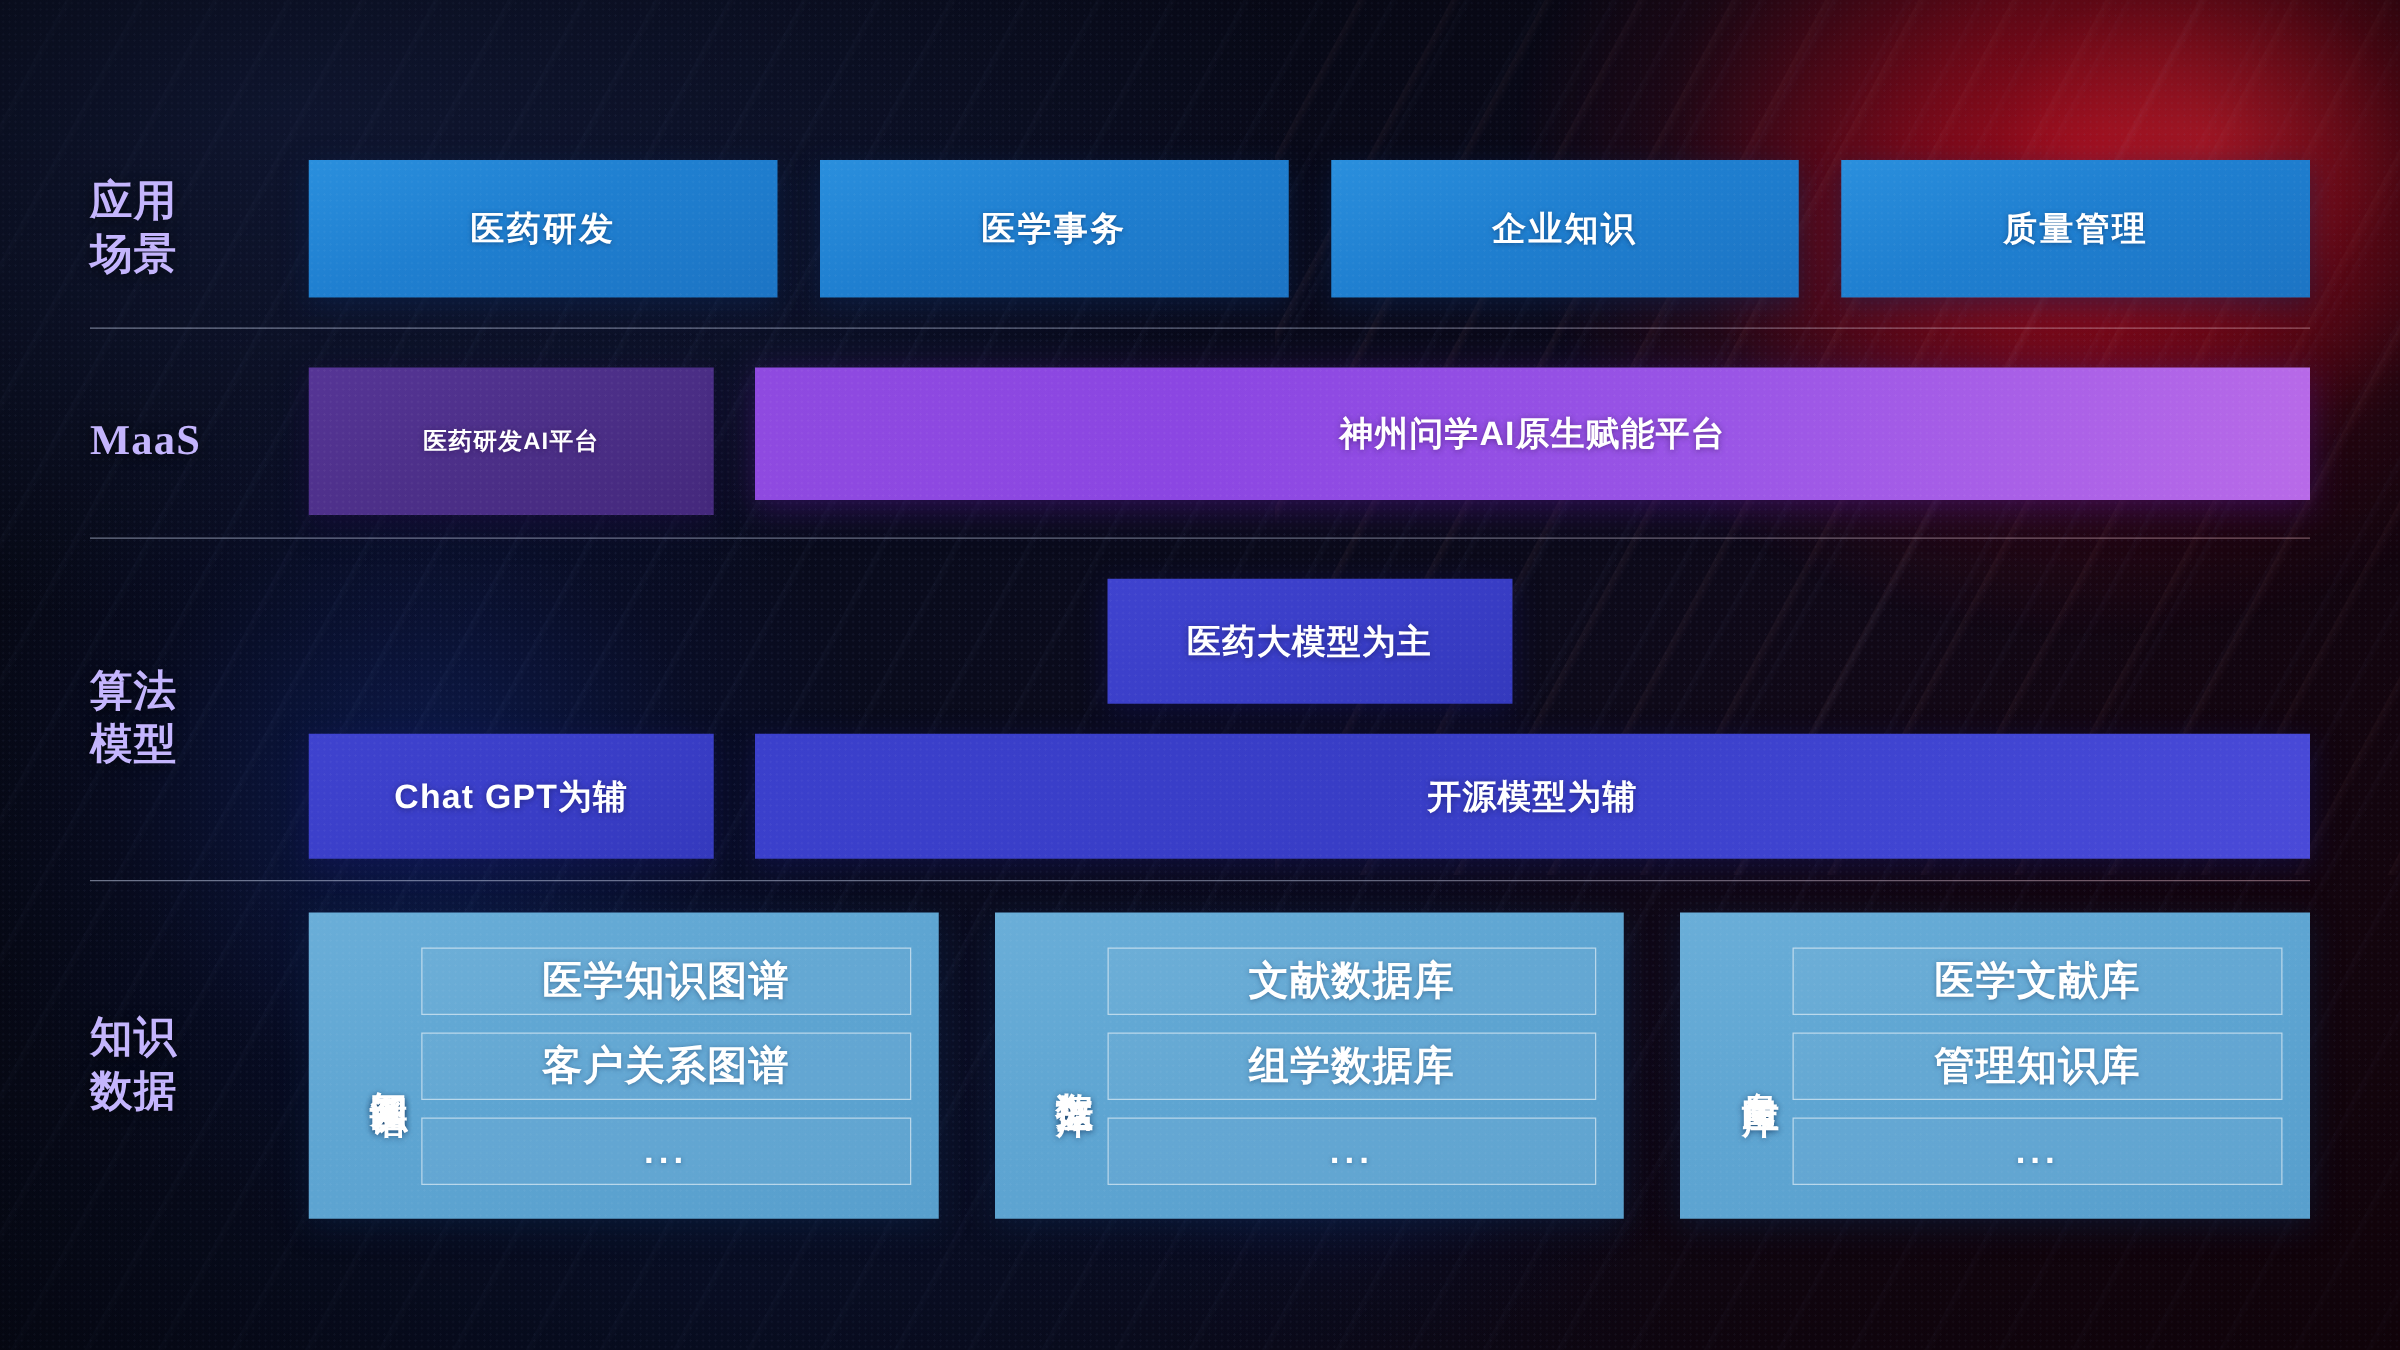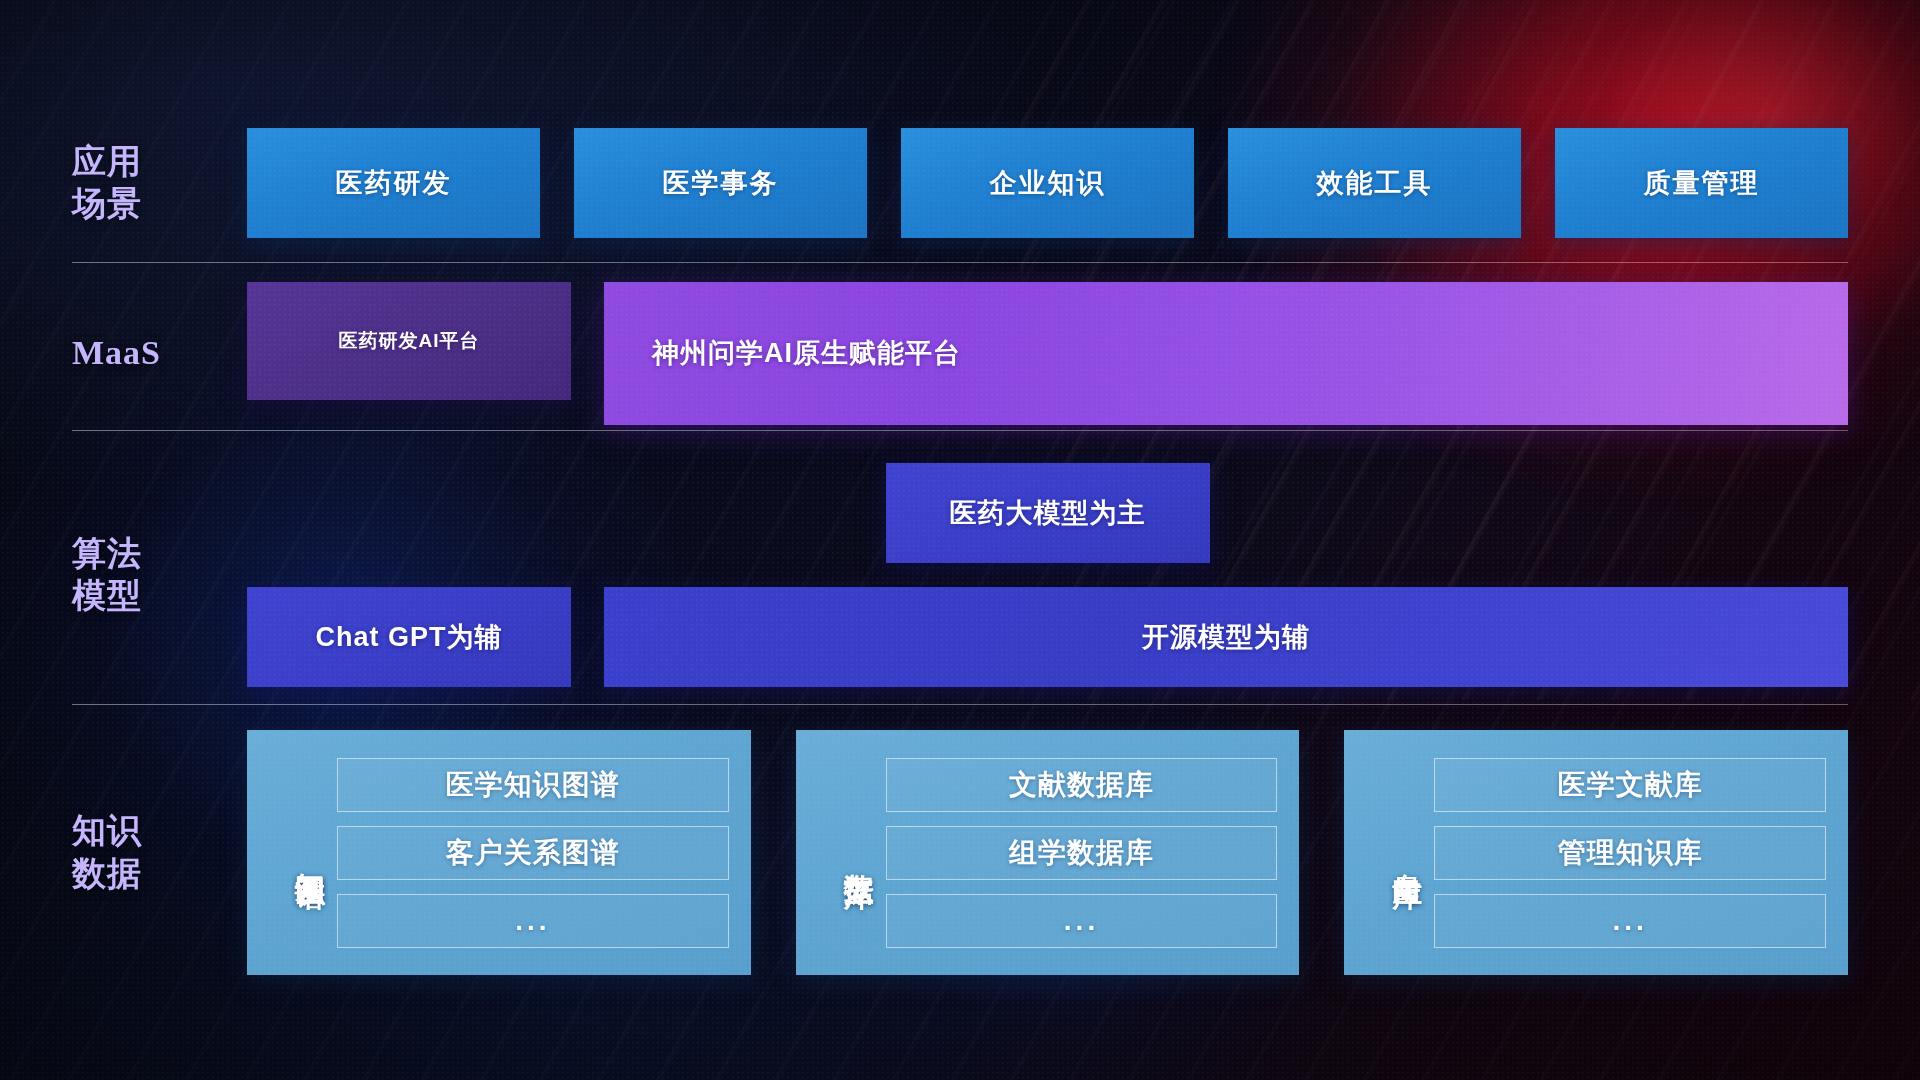--- a/index.html
+++ b/index.html
@@ -197,29 +197,29 @@
     color: #fff;
     font-size: 19px;
     font-weight: bold;
     letter-spacing: 1px;
     display: flex; align-items: center; justify-content: center;
     box-shadow: 0 6px 22px rgba(30,10,70,0.5);
     position: relative; overflow: hidden;
   }
   .maas-right {
     flex: 1 1 auto;
-    height: 143px;
+    height: 106px;
     background: linear-gradient(100deg, #8f4ae0 0%, #8b46e2 28%, #9a55e6 62%, #b86ae8 100%);
     color: #fff;
     font-size: 27px;
     font-weight: bold;
     letter-spacing: 1px;
-    display: flex; align-items: center; justify-content: flex-start;
+    display: flex; align-items: center; justify-content: center;
     box-shadow: 0 6px 26px rgba(80,20,140,0.5);
-    position: relative; overflow: hidden; padding-left: 48px;
+    position: relative; overflow: hidden;
   }
   .maas-left::after, .maas-right::after {
     content: "";
     position: absolute; inset: 0;
     background-image: radial-gradient(rgba(255,255,255,0.10) 1px, transparent 1px);
     background-size: 5px 5px;
     opacity: .45;
   }
   .maas-left span, .maas-right span { position: relative; z-index: 2; text-shadow: 0 1px 5px rgba(30,0,60,0.45); }
 
@@ -304,21 +304,21 @@
     display: flex;
     flex-direction: column;
     gap: 14px;
     z-index: 2;
     padding: 0 6px 0 10px;
   }
   .know-item {
     height: 52px;
     border: 1px solid rgba(255,255,255,0.55);
     color: #ffffff;
-    font-size: 28px;
+    font-size: 32px;
     font-weight: bold;
     letter-spacing: 1px;
     display: flex;
     align-items: center;
     justify-content: center;
     background: rgba(255,255,255,0.045);
     text-shadow: 0 1px 4px rgba(10,40,80,0.4);
   }
   .know-item.ellipsis { font-size: 28px; letter-spacing: 4px; }
 </style>
@@ -347,23 +347,20 @@
           <div class="scen-card">
             <span>医药研发</span>
           </div>
           <div class="scen-card">
             <span>医学事务</span>
           </div>
           <div class="scen-card">
             <span>企业知识</span>
           </div>
           <div class="scen-card">
-            <span>效能工具</span>
-          </div>
-          <div class="scen-card">
             <span>质量管理</span>
           </div>
         </div>
       </div>
     </div>
 
     <div class="divider" style="top: 262px;"></div>
 
     <div class="row" id="row-maas">
       <div class="row-label">MaaS</div>

